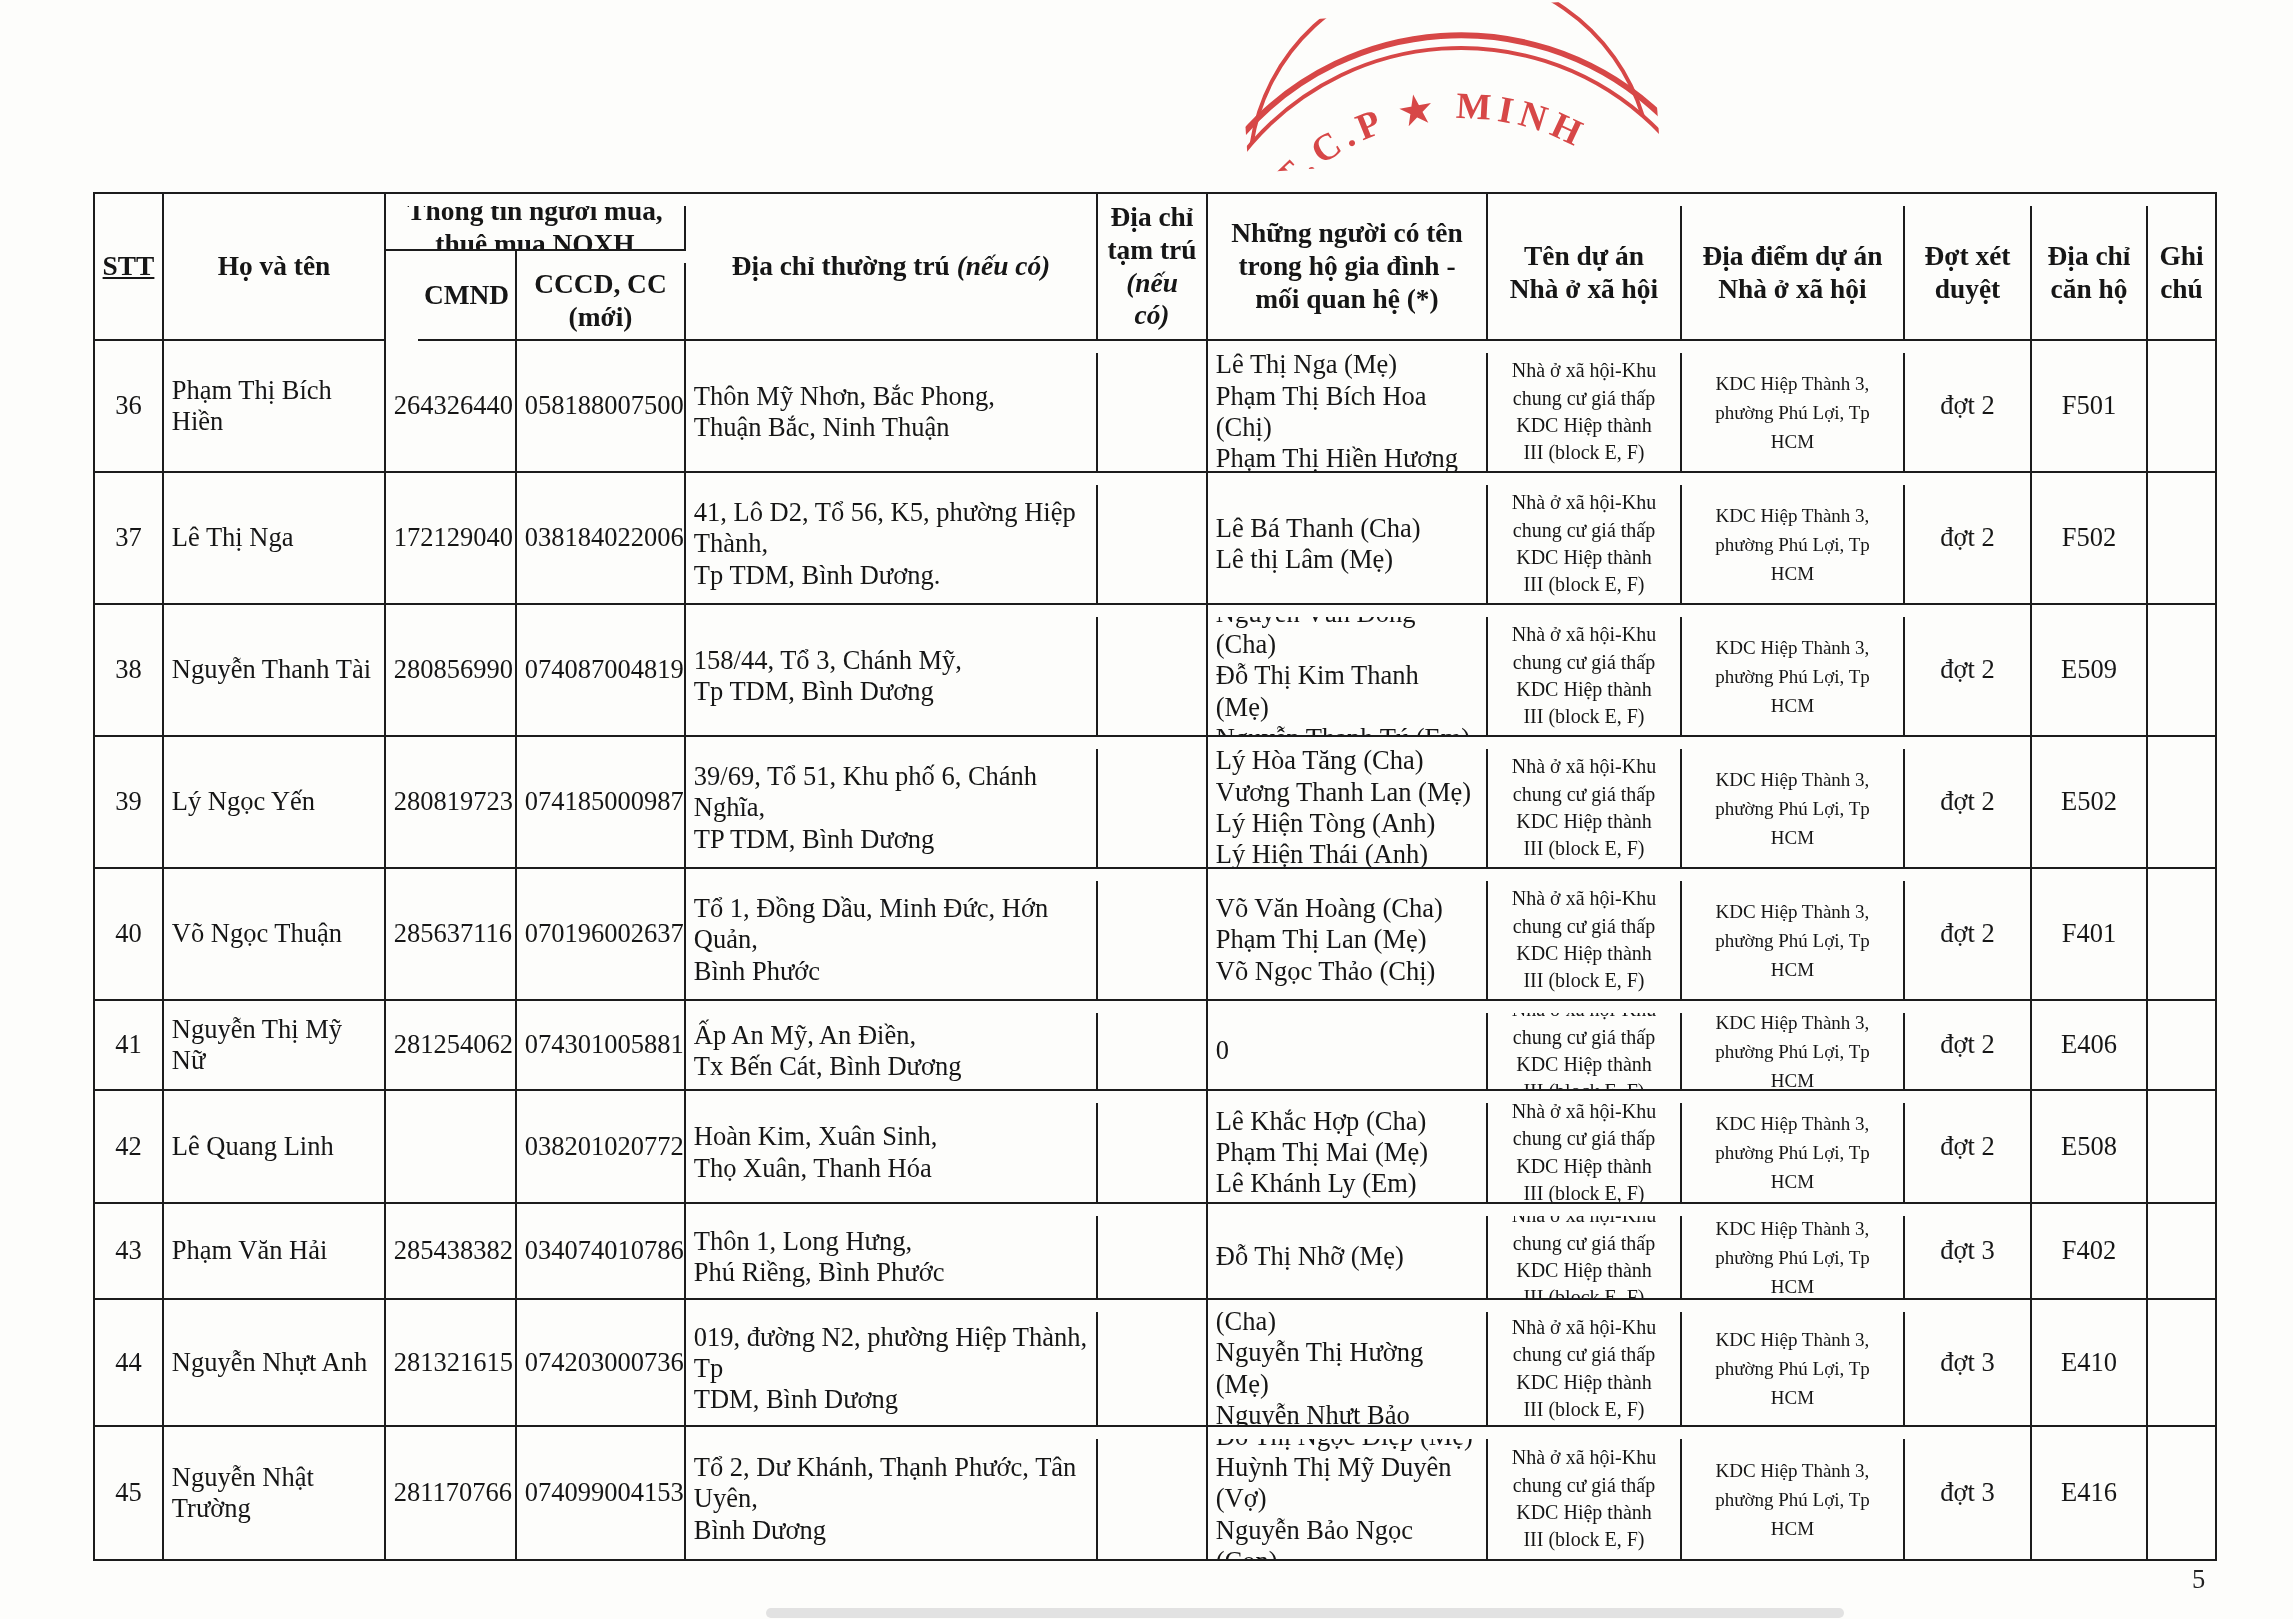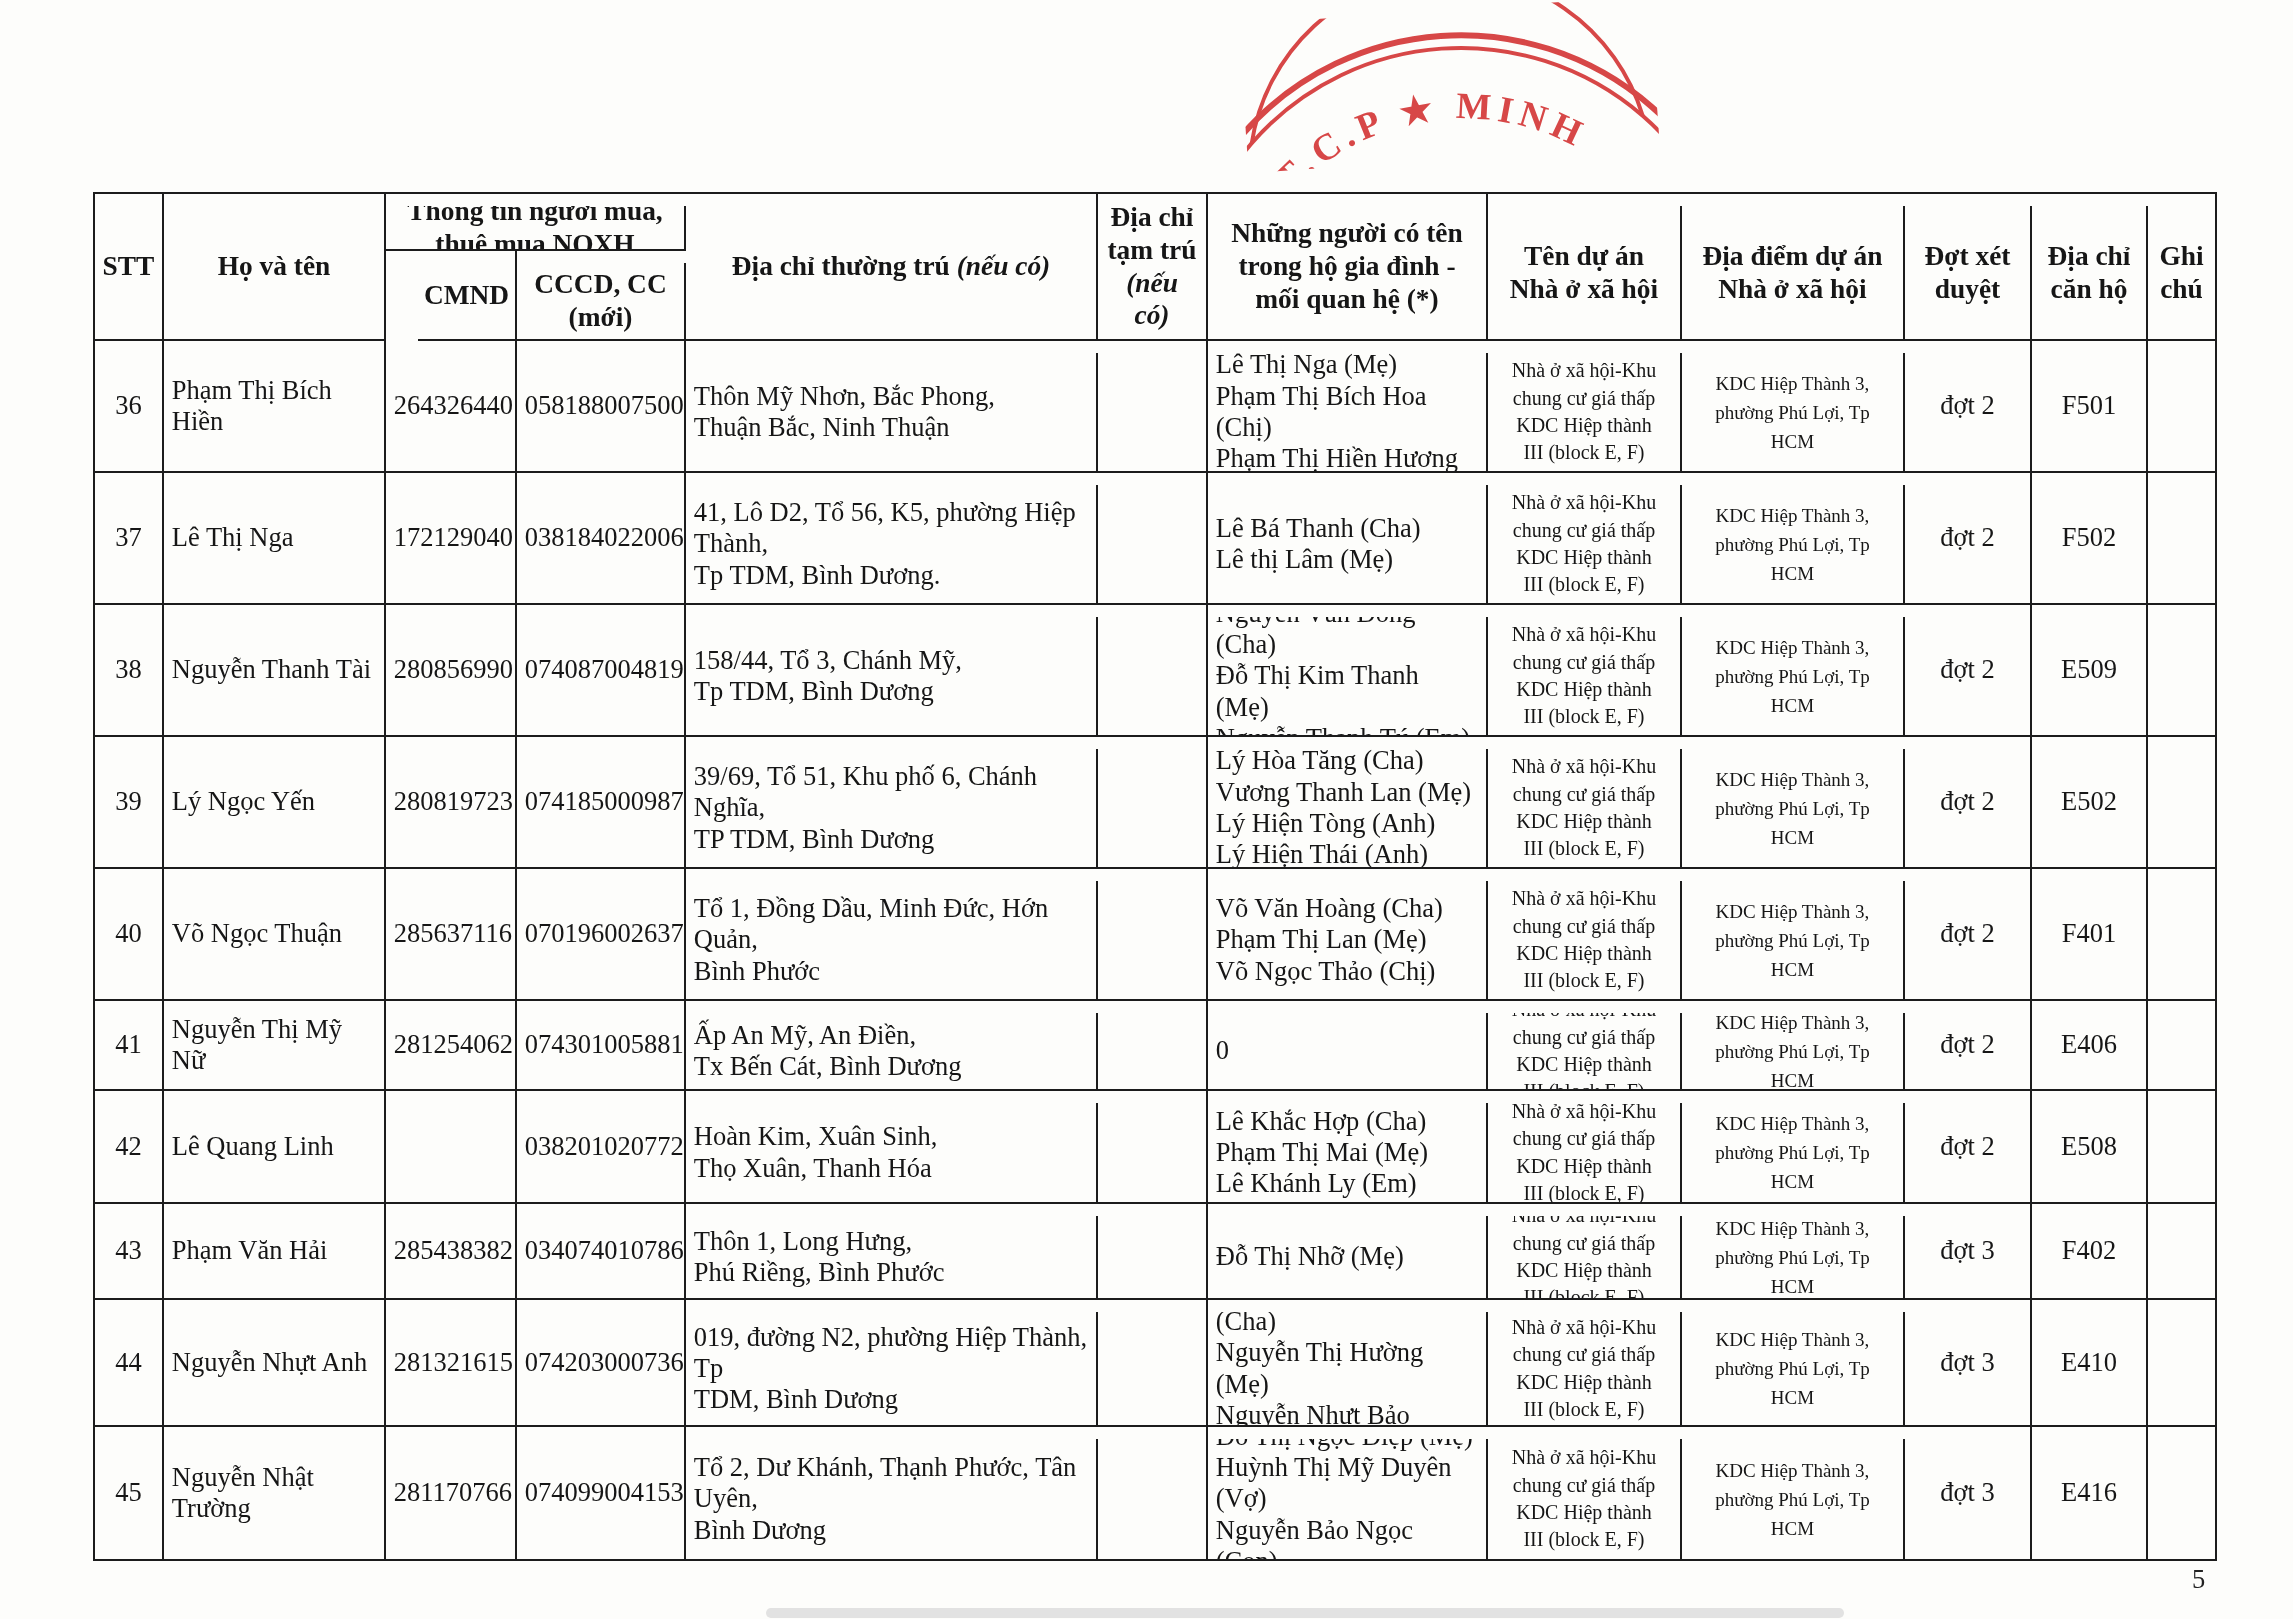--- a/index.html
+++ b/index.html
@@ -36,21 +36,21 @@
   }
   .pre   { white-space:pre-line;margin-top:12px; }
   .ctr   { justify-content:center; text-align:left; }
   .hd    { font-weight:bold; font-size:27.4px; justify-content:center; text-align:center; line-height:1.2; }
   .hd .q { font-style:italic; font-weight:bold; }
   .proj  { font-size:20px; line-height:27.4px; justify-content:center; text-align:center; }
   .loc   { font-size:19px; line-height:29px; justify-content:center; text-align:center; }
   .nr    { border-right:none; }
   .nb    { border-bottom:none; }
   
-  .h-stt    { grid-column:1;   grid-row:1/3; }
+  .h-stt    { grid-column:1;   grid-row:1/3;text-decoration:underline; }
   .h-name   { grid-column:2;   grid-row:1/3; }
   .h-group  { grid-column:3/5; grid-row:1; }
   .h-cmnd   { grid-column:3;   grid-row:2;margin-left:32px; }
   .h-cccd   { grid-column:4;   grid-row:2; }
   .h-addr   { grid-column:5;   grid-row:1/3; }
   .h-temp   { grid-column:6;   grid-row:1/3; font-style:normal; }
   .h-fam    { grid-column:7;   grid-row:1/3; }
   .h-proj   { grid-column:8;   grid-row:1/3; }
   .h-loc    { grid-column:9;   grid-row:1/3; }
   .h-round  { grid-column:10;  grid-row:1/3; }

